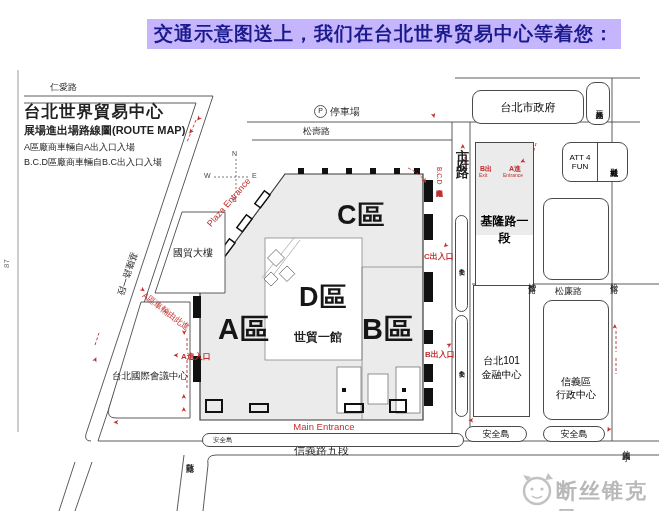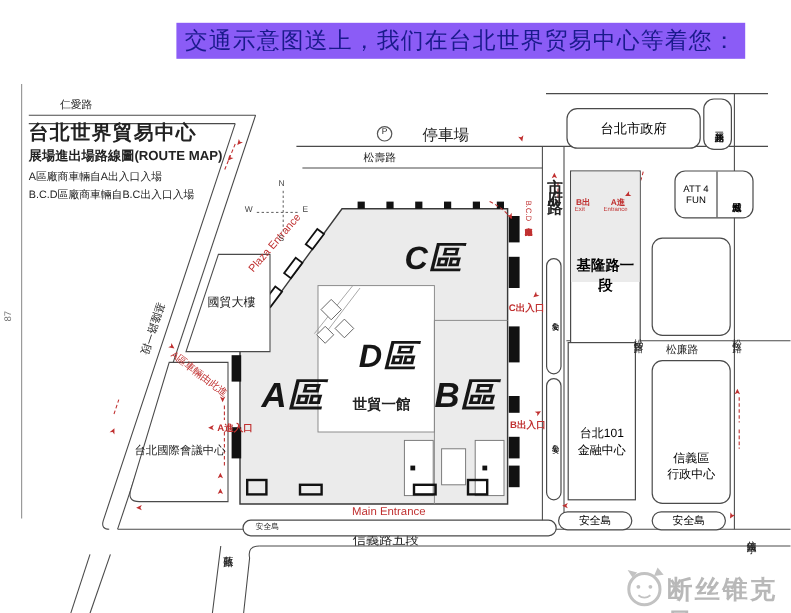--- a/index.html
+++ b/index.html
@@ -8,23 +8,23 @@
   svg.map{position:absolute;left:0;top:0;z-index:1;}
   .lbl{position:absolute;white-space:nowrap;color:#222;z-index:3;line-height:1.15;}
   .v{writing-mode:vertical-rl;}
   .red{color:#c03030;}
   .b{font-weight:bold;}
   .ctr{display:flex;align-items:center;justify-content:center;text-align:center;}
   .bx{position:absolute;border:1px solid #4a4a4a;background:#fff;z-index:2;}
   .rnd{border-radius:9px;}
   .pill{position:absolute;border:1px solid #4a4a4a;background:#fff;border-radius:8px;z-index:3;}
   .arw{position:absolute;color:#c03030;font-size:7px;line-height:1;z-index:4;transform-origin:50% 50%;}
-  .zone{position:absolute;font-weight:bold;color:#161616;z-index:3;letter-spacing:1px;font-style:italic;}
-  #banner{position:absolute;left:147px;top:19px;z-index:6;background:#8b5cf6;
-          color:#1a1a8c;font-size:19px;font-weight:normal;padding:2px 7px;letter-spacing:1px;}
+  .zone{position:absolute;font-weight:bold;color:#161616;z-index:3;letter-spacing:1px;}
+  #banner{position:absolute;left:147px;top:19px;z-index:6;background:#c4b5fd;
+          color:#1a1a8c;font-size:19px;font-weight:bold;padding:2px 7px;letter-spacing:1px;}
   #wmtext{position:absolute;left:556px;top:477px;color:#b8b8b8;font-size:21px;font-weight:bold;
           letter-spacing:2px;z-index:5;}
 </style>
 </head>
 <body>
 
 <div id="stage">
 
   <svg class="map" width="659" height="511" viewBox="0 0 659 511">
 
@@ -132,21 +132,21 @@
   <div class="lbl" style="left:139px;top:254px;font-size:9px;transform:rotate(108deg);transform-origin:0 0;">基隆路一段</div>
   <div class="lbl" style="left:303px;top:126px;font-size:9px;">松壽路</div>
   <div class="lbl v" style="left:454px;top:138px;font-size:13px;font-weight:600;letter-spacing:9px;">市府路</div>
   <div class="lbl v" style="left:527px;top:276px;font-size:8px;letter-spacing:2px;">松智路</div>
   <div class="lbl" style="left:555px;top:286px;font-size:9px;">松廉路</div>
   <div class="lbl v" style="left:609px;top:276px;font-size:8px;letter-spacing:2px;">松仁路</div>
   <div class="lbl" style="left:294px;top:444px;font-size:11px;">信義路五段</div>
   <div class="lbl v" style="left:185px;top:456px;font-size:8.5px;letter-spacing:1px;">莊敬路</div>
 
   <div class="lbl ctr" style="left:314px;top:105px;width:11px;height:11px;border:1px solid #555;border-radius:50%;font-size:7px;">P</div>
-  <div class="lbl" style="left:330px;top:106px;font-size:13px;margin-left:22px;">停車場</div>
+  <div class="lbl" style="left:330px;top:106px;font-size:10px;">停車場</div>
 
   <div class="bx rnd ctr" style="left:472px;top:90px;width:110px;height:32px;font-size:11px;">台北市政府</div>
   <div class="bx rnd ctr v" style="left:586px;top:82px;width:22px;height:41px;font-size:8px;">新光三越</div>
   <div class="bx rnd" style="left:562px;top:142px;width:64px;height:38px;">
     <div class="ctr" style="position:absolute;left:0;top:0;width:34px;height:38px;font-size:8px;white-space:normal;text-align:center;">ATT 4 FUN</div>
     <div class="ctr v" style="position:absolute;left:34px;top:0;width:29px;height:38px;border-left:1px solid #4a4a4a;font-size:8px;">威秀影城</div>
   </div>
   <div class="bx rnd" style="left:543px;top:198px;width:64px;height:80px;"></div>
 
   <div class="bx" style="left:475px;top:142px;width:57px;height:143px;">

